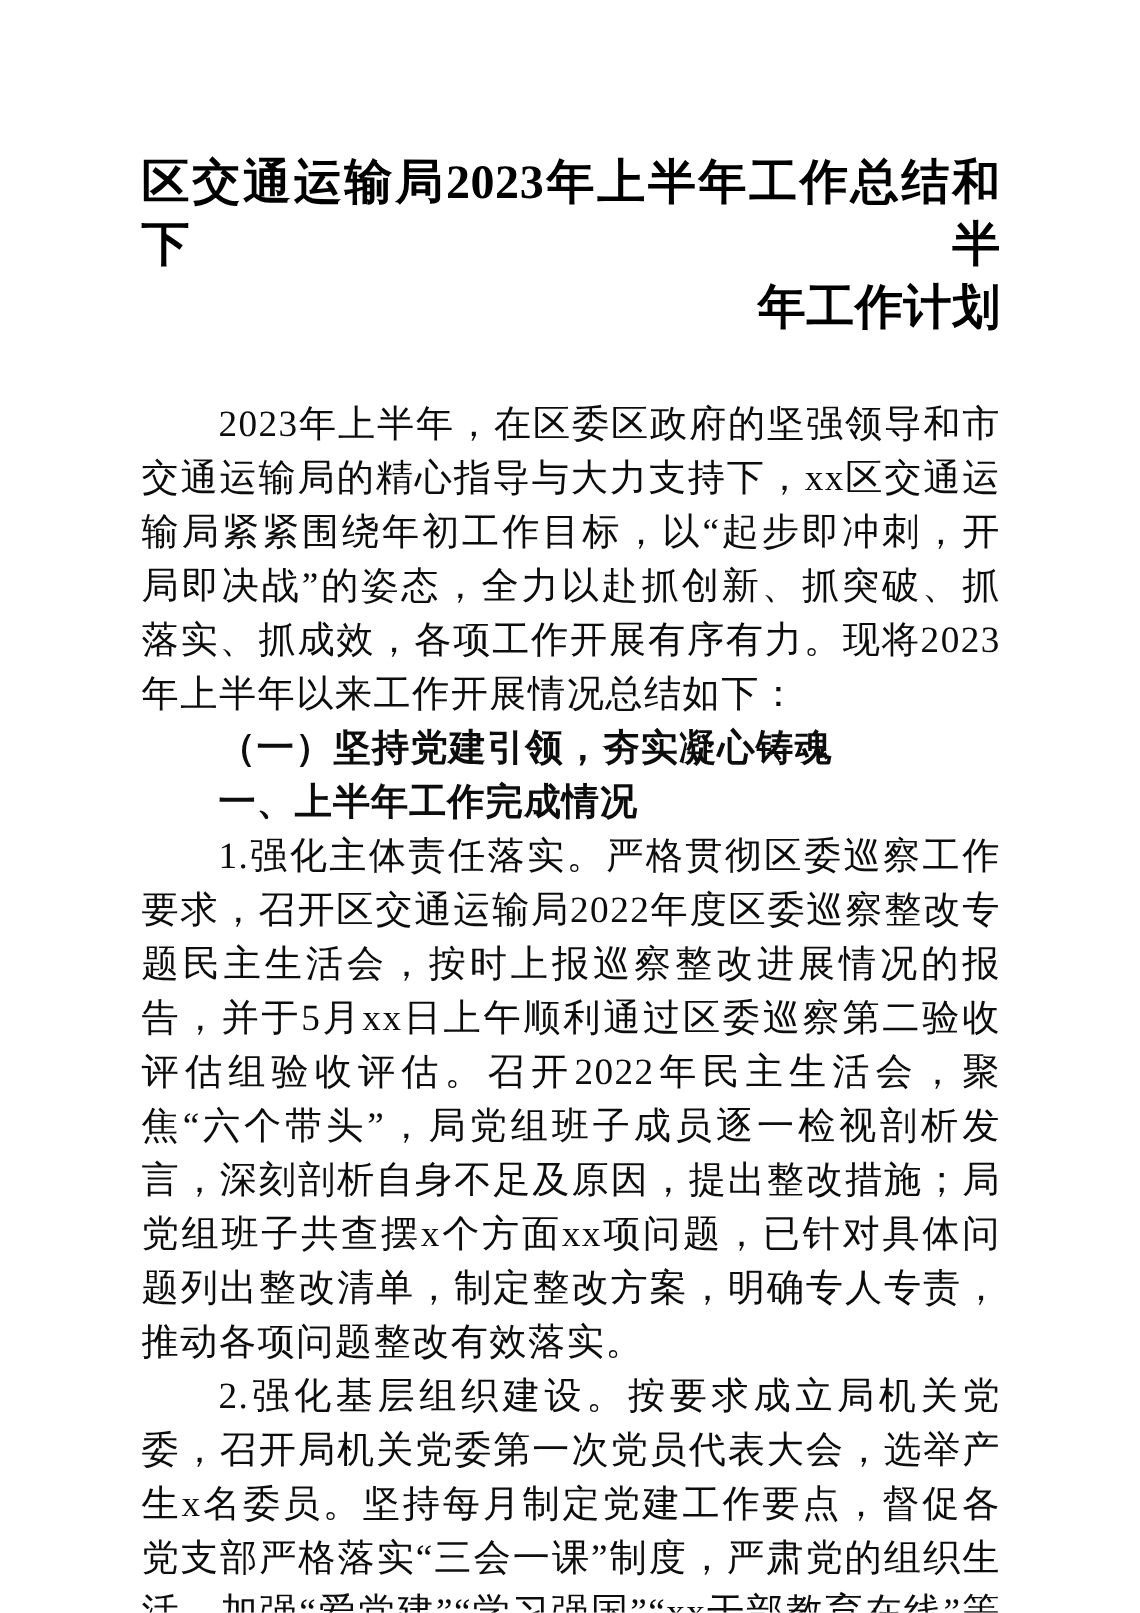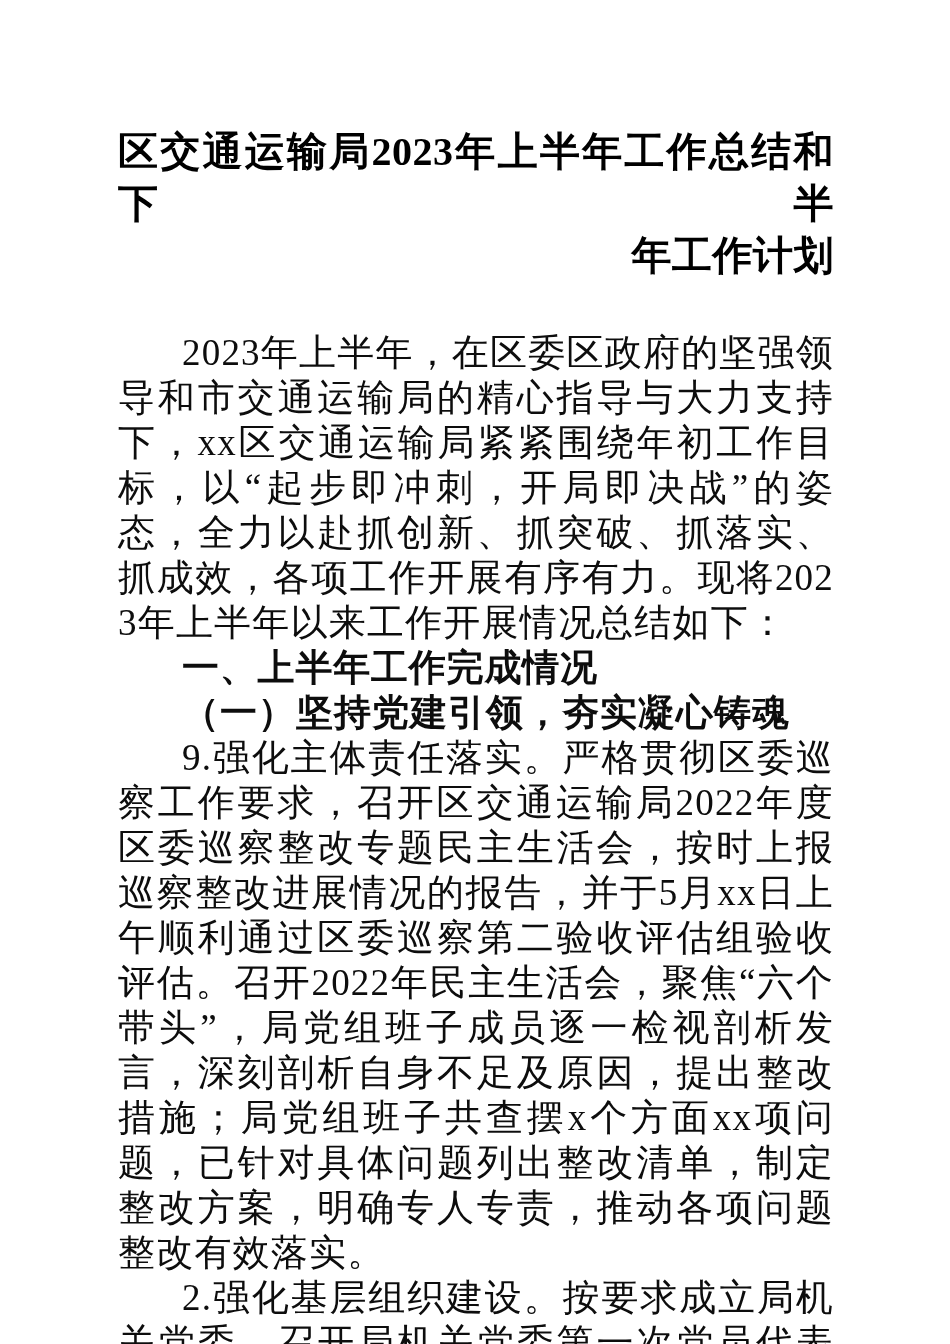--- a/index.html
+++ b/index.html
@@ -45,21 +45,21 @@
   }
   .doc-title .t-line-2 {
     text-align: right;
   }
 
   
   .para {
     margin: 0;
     padding: 0;
     color: #0d0d0d;
-    font-size: 37px;
+    font-size: 31px;
     line-height: 45px;
     letter-spacing: 1.2px;
     text-align: justify;
     text-align-last: left;
     word-break: break-all;
   }
   .body-para {
     font-family: "Liberation Serif", "DejaVu Serif", serif;
     font-weight: 400;
     text-indent: 64px;
@@ -86,22 +86,22 @@
 <div class="page">
   <div class="doc-body">
 
     <h1 class="doc-title">
       <span class="t-line t-line-1">区交通运输局2023年上半年工作总结和下半</span>
       <span class="t-line t-line-2">年工作计划</span>
     </h1>
 
     <p class="para body-para gap-before-intro">2023年上半年，在区委区政府的坚强领导和市交通运输局的精心指导与大力支持下，xx区交通运输局紧紧围绕年初工作目标，以“起步即冲刺，开局即决战”的姿态，全力以赴抓创新、抓突破、抓落实、抓成效，各项工作开展有序有力。现将2023年上半年以来工作开展情况总结如下：</p>
 
+    <p class="para h2-para gap-small">（一）坚持党建引领，夯实凝心铸魂</p>
+
     <p class="para h1-para gap-small">一、上半年工作完成情况</p>
 
-    <p class="para h2-para gap-small">（一）坚持党建引领，夯实凝心铸魂</p>
-
-    <p class="para body-para gap-small">9.强化主体责任落实。严格贯彻区委巡察工作要求，召开区交通运输局2022年度区委巡察整改专题民主生活会，按时上报巡察整改进展情况的报告，并于5月xx日上午顺利通过区委巡察第二验收评估组验收评估。召开2022年民主生活会，聚焦“六个带头”，局党组班子成员逐一检视剖析发言，深刻剖析自身不足及原因，提出整改措施；局党组班子共查摆x个方面xx项问题，已针对具体问题列出整改清单，制定整改方案，明确专人专责，推动各项问题整改有效落实。</p>
+    <p class="para body-para gap-small">1.强化主体责任落实。严格贯彻区委巡察工作要求，召开区交通运输局2022年度区委巡察整改专题民主生活会，按时上报巡察整改进展情况的报告，并于5月xx日上午顺利通过区委巡察第二验收评估组验收评估。召开2022年民主生活会，聚焦“六个带头”，局党组班子成员逐一检视剖析发言，深刻剖析自身不足及原因，提出整改措施；局党组班子共查摆x个方面xx项问题，已针对具体问题列出整改清单，制定整改方案，明确专人专责，推动各项问题整改有效落实。</p>
 
     <p class="para body-para gap-small">2.强化基层组织建设。按要求成立局机关党委，召开局机关党委第一次党员代表大会，选举产生x名委员。坚持每月制定党建工作要点，督促各党支部严格落实“三会一课”制度，严肃党的组织生活，加强“爱党建”“学习强国”“xx干部教育在线”等学习平台使用，精心组织每月“主题党日”活动，推</p>
 
   </div>
 </div>
 
 </body></html>

